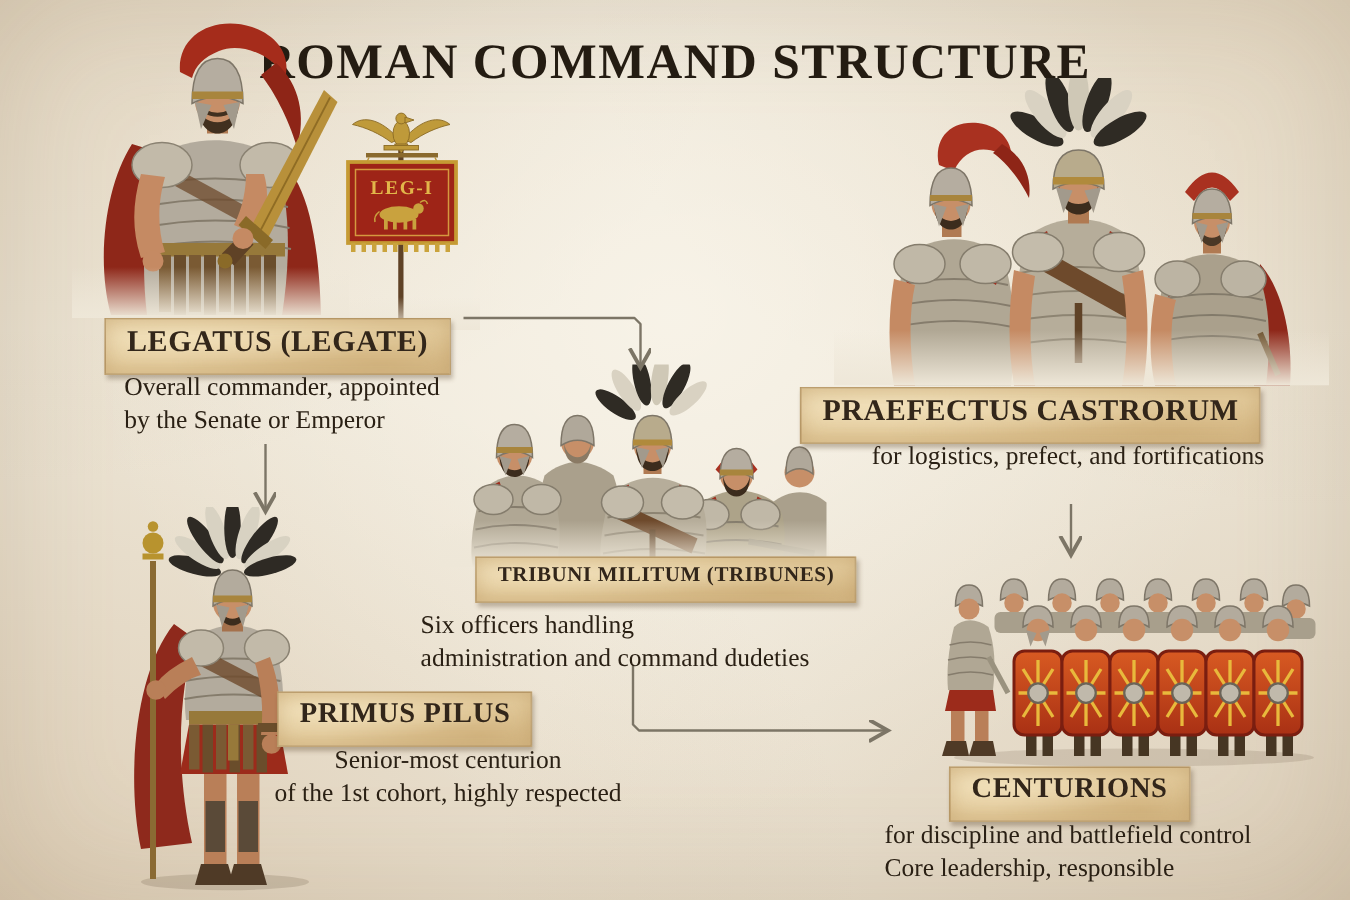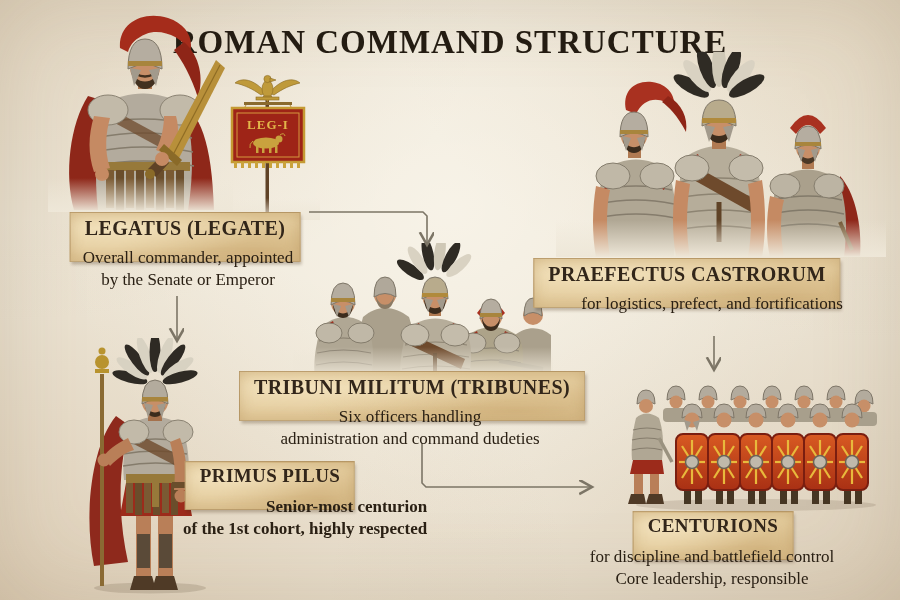--- a/index.html
+++ b/index.html
@@ -20,32 +20,32 @@
     font-size:33px;font-weight:bold;letter-spacing:1px;color:#241c12;
   }
   .fig{position:absolute;z-index:2;}
   .arrows{position:absolute;left:0;top:0;z-index:4;pointer-events:none;}
   .label-box{
     position:absolute;z-index:5;transform:translateX(-50%);
     background:
       radial-gradient(ellipse at 20% 30%, rgba(255,244,214,0.55), transparent 60%),
       radial-gradient(ellipse at 80% 80%, rgba(170,125,60,0.28), transparent 55%),
       #e3cb9c;
-    padding:4px 14px 22px;white-space:nowrap;text-align:center;
+    padding:4px 14px 10px;white-space:nowrap;text-align:center;
     font-weight:bold;font-size:19px;line-height:1.1;letter-spacing:.4px;color:#32261a;
     border:1px solid rgba(140,105,55,0.45);
     box-shadow:1.5px 2.5px 3px rgba(70,45,20,0.30), inset 0 0 14px rgba(160,115,55,0.30);
   }
   .desc{
     position:absolute;z-index:5;transform:translateX(-50%);
-    font-size:17px;line-height:1.28;color:#2a2014;text-align:center;white-space:nowrap;
+    font-size:17px;line-height:1.28;color:#2a2014;text-align:left;white-space:nowrap;
   }
-  .desc.left{transform:none;text-align:right;font-weight:bold;}
+  .desc.left{transform:none;text-align:center;}
   .t-big{font-size:20px;}
-  .t-mid{font-size:20px;}
+  .t-mid{font-size:14px;margin-left:32px;}
 </style>
 </head>
 <body>
 
 <div id="stage">
 
   <div class="title">ROMAN COMMAND STRUCTURE</div>
 
   <svg class="fig" style="left:48px;top:12px" width="185" height="200" viewBox="0 0 185 200">
     <defs>

